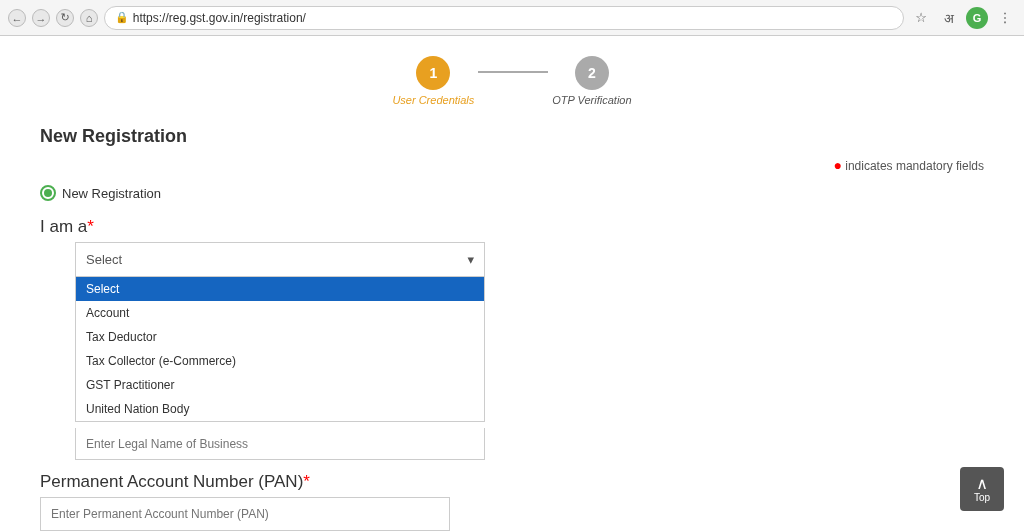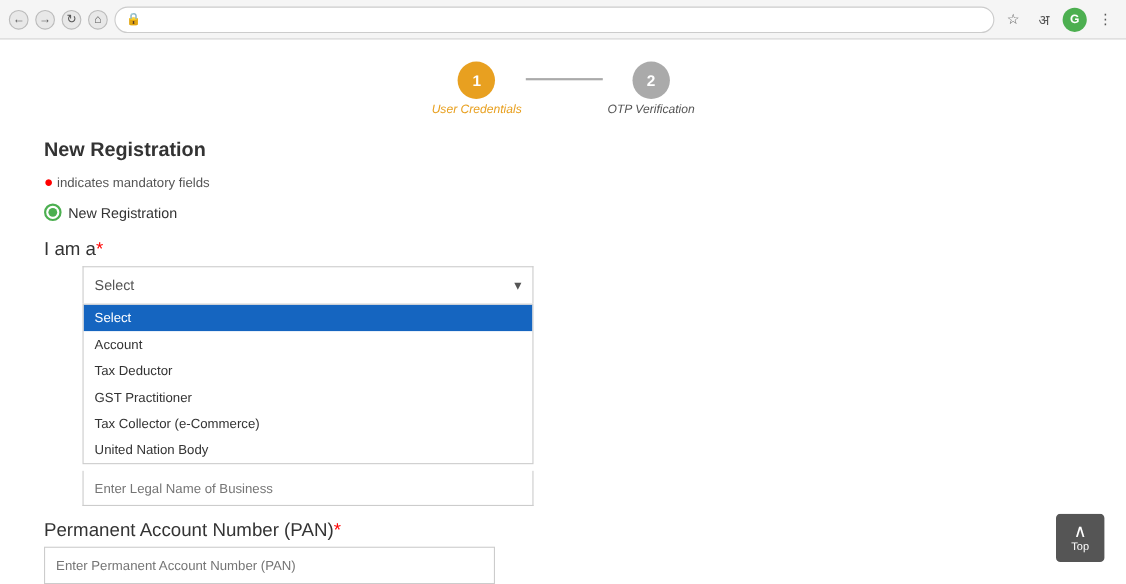--- a/index.html
+++ b/index.html
@@ -103,20 +103,21 @@
       margin-bottom: 18px;
     }
     
     .form-title {
       font-size: 18px;
       font-weight: bold;
       color: #333;
       margin-bottom: 10px;
     }
     .mandatory-note {
+      text-align: right;
       font-size: 12px;
       color: #555;
       margin-bottom: 12px;
     }
     .mandatory-dot { color: red; font-size: 14px; }
     
     .radio-group {
       display: flex;
       align-items: center;
       gap: 30px;
@@ -234,20 +235,21 @@
 </head>
 <body>
 
 <div class="browser-chrome">
   <div class="browser-btn">←</div>
   <div class="browser-btn">→</div>
   <div class="browser-btn">↻</div>
   <div class="browser-btn">⌂</div>
   <div class="address-bar">
     <span class="lock-icon">🔒</span>
+    <span>https://reg.gst.gov.in/registration/</span>
   </div>
   <div class="browser-actions">
     <div class="browser-action-btn">☆</div>
     <div class="browser-action-btn">अ</div>
     <div class="avatar-g">G</div>
     <div class="browser-action-btn">⋮</div>
   </div>
 </div>
 
 <div class="page-content">
@@ -292,22 +294,22 @@
   
   <div class="select-wrapper">
     <div class="select-box">
       <span>Select</span>
       <span>▾</span>
     </div>
     <div class="dropdown-list">
       <div class="dropdown-item highlighted">Select</div>
       <div class="dropdown-item">Account</div>
       <div class="dropdown-item">Tax Deductor</div>
+      <div class="dropdown-item">Tax Collector (e-Commerce)</div>
       <div class="dropdown-item">GST Practitioner</div>
-      <div class="dropdown-item">Tax Collector (e-Commerce)</div>
       <div class="dropdown-item">United Nation Body</div>
 
     </div>
     <input class="legal-name-input" type="text" placeholder="Enter Legal Name of Business" style="">
   </div>
 
   
   <div class="field-label">
     <span>Permanent Account Number (PAN)</span><span class="required-star">*</span>
   </div>

